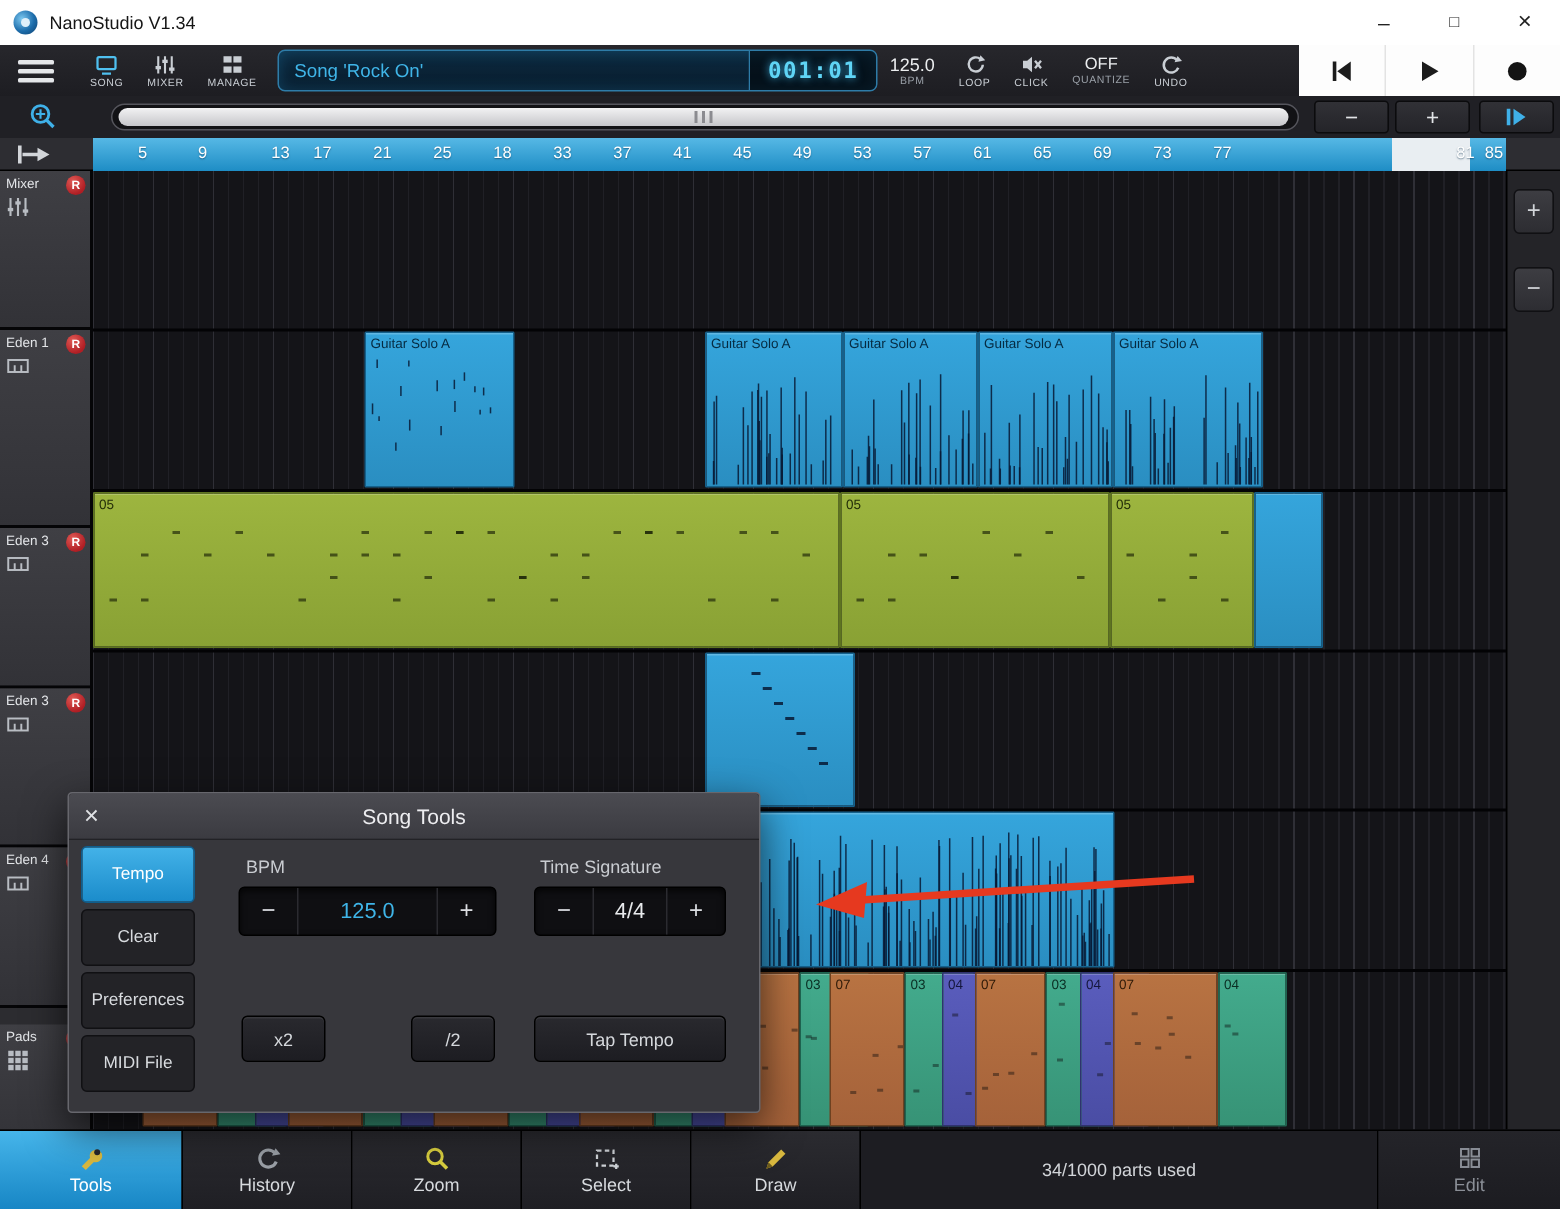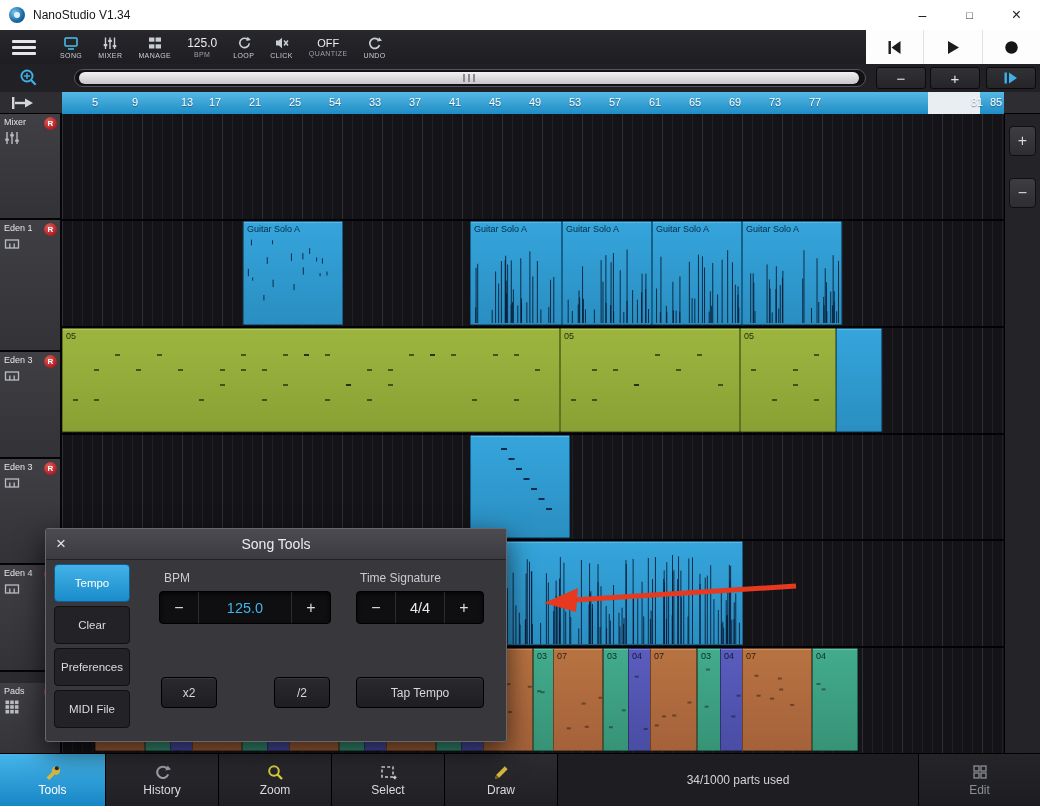--- a/index.html
+++ b/index.html
@@ -67,21 +67,21 @@
   .c-orange .clip-label{color:#2e1a08;}
   .c-teal{background:linear-gradient(#43ab8d,#379376);border:1px solid #1f6450;}
   .c-teal .clip-label{color:#0a2e23;}
   .c-purple{background:linear-gradient(#5a5dbd,#4a4da4);border:1px solid #30326e;}
   .c-purple .clip-label{color:#15173d;}
 
   
   .bottombar{left:0;top:753px;width:1040px;height:53px;background:#17171b;border-top:1px solid #000;display:flex;box-sizing:border-box;}
   #bottom-buttons{display:flex;height:100%;}
   .bbtn{width:113px;height:100%;display:flex;flex-direction:column;align-items:center;justify-content:center;gap:2px;background:linear-gradient(#2b2b30,#1f1f24);border-right:1px solid #000;color:#d7dade;font-size:12px;box-sizing:border-box;}
-  .bbtn:first-child{width:106px;}
+  .bbtn:first-child{width:122px;}
   .bbtn.active{background:linear-gradient(#46b5ea,#1786c5);color:#fff;}
   .bicon{height:18px;display:flex;align-items:center;}
   .parts{flex:1;display:flex;align-items:center;justify-content:center;background:#1d1d22;border-right:1px solid #000;color:#d2d5d9;font-size:12px;}
   .editbtn{width:121px;height:100%;display:flex;flex-direction:column;align-items:center;justify-content:center;gap:2px;background:linear-gradient(#242429,#1c1c21);color:#8b8f97;font-size:12px;}
 
   
   .dialog{left:45px;top:528px;width:462px;height:214px;background:#37373c;border:1px solid #67676d;border-radius:3px;box-shadow:0 10px 28px rgba(0,0,0,.65);box-sizing:border-box;z-index:40;}
   .dlg-header{position:relative;height:30px;background:linear-gradient(#4b4b51,#3b3b41);border-bottom:1px solid #222226;border-radius:3px 3px 0 0;display:flex;align-items:center;justify-content:center;color:#ededf0;font-size:14px;}
   .dlg-close{position:absolute;left:10px;top:0;height:30px;display:flex;align-items:center;color:#e0e2e5;font-size:17px;}
   .dtab{position:relative;width:76px;height:38px;margin:4px 0 0 8px;background:#232327;border:1px solid #101013;border-radius:4px;color:#d8dbdf;font-size:11.5px;display:flex;align-items:center;justify-content:center;box-sizing:border-box;}
@@ -145,20 +145,24 @@
       <span class="ic">
           <svg width="14" height="15" viewBox="0 0 14 15">
             <rect x="1" y="1.5" width="5.4" height="4.2" fill="#c9ced4"></rect>
             <rect x="7.6" y="1.5" width="5.4" height="4.2" fill="#c9ced4"></rect>
             <rect x="1" y="8.3" width="5.4" height="4.2" fill="#c9ced4"></rect>
             <rect x="7.6" y="8.3" width="5.4" height="4.2" fill="#c9ced4"></rect>
           </svg>
         </span>
       <span class="tl">MANAGE</span>
     </div>
+    <div class="song-display">
+      <span class="sd-title">Song 'Rock On'</span>
+      <span class="sd-time">001:01</span>
+    </div>
     <div class="stack">
       <span class="v">125.0</span>
       <span class="l">BPM</span>
     </div>
     <div class="tbtn">
       <span class="ic">
           <svg width="15" height="15" viewBox="0 0 15 15">
             <path d="M11.6 3.4 A4.7 4.7 0 1 0 13.2 7.2" fill="none" stroke="#c9ced4" stroke-width="1.6"></path>
             <polygon points="11.6,0.8 14.8,4.1 10.3,5.1" fill="#c9ced4"></polygon>
           </svg>
@@ -243,21 +247,21 @@
       </svg>
   </div>
   <div class="abs ruler" id="ruler">
     <div class="ruler-white"></div>
   <span class="ruler-num" style="left: 33px;">5</span>
       <span class="ruler-num" style="left: 73px;">9</span>
       <span class="ruler-num" style="left: 125px;">13</span>
       <span class="ruler-num" style="left: 153px;">17</span>
       <span class="ruler-num" style="left: 193px;">21</span>
       <span class="ruler-num" style="left: 233px;">25</span>
-      <span class="ruler-num" style="left: 273px;">54</span>
+      <span class="ruler-num" style="left: 273px;">18</span>
       <span class="ruler-num" style="left: 313px;">33</span>
       <span class="ruler-num" style="left: 353px;">37</span>
       <span class="ruler-num" style="left: 393px;">41</span>
       <span class="ruler-num" style="left: 433px;">45</span>
       <span class="ruler-num" style="left: 473px;">49</span>
       <span class="ruler-num" style="left: 513px;">53</span>
       <span class="ruler-num" style="left: 553px;">57</span>
       <span class="ruler-num" style="left: 593px;">61</span>
       <span class="ruler-num" style="left: 633px;">65</span>
       <span class="ruler-num" style="left: 673px;">69</span>

